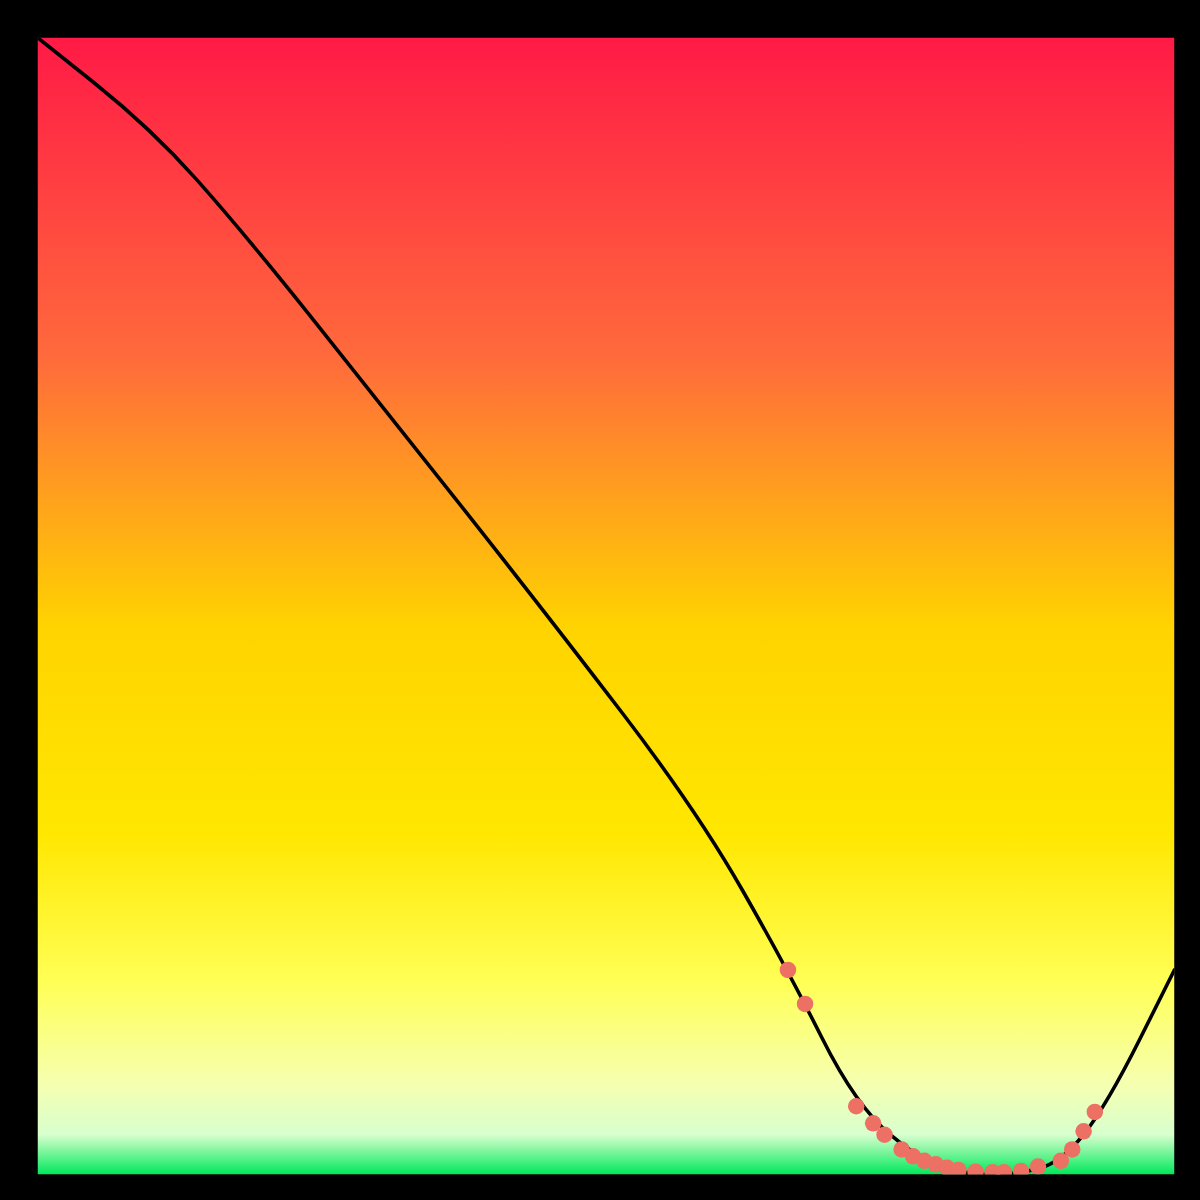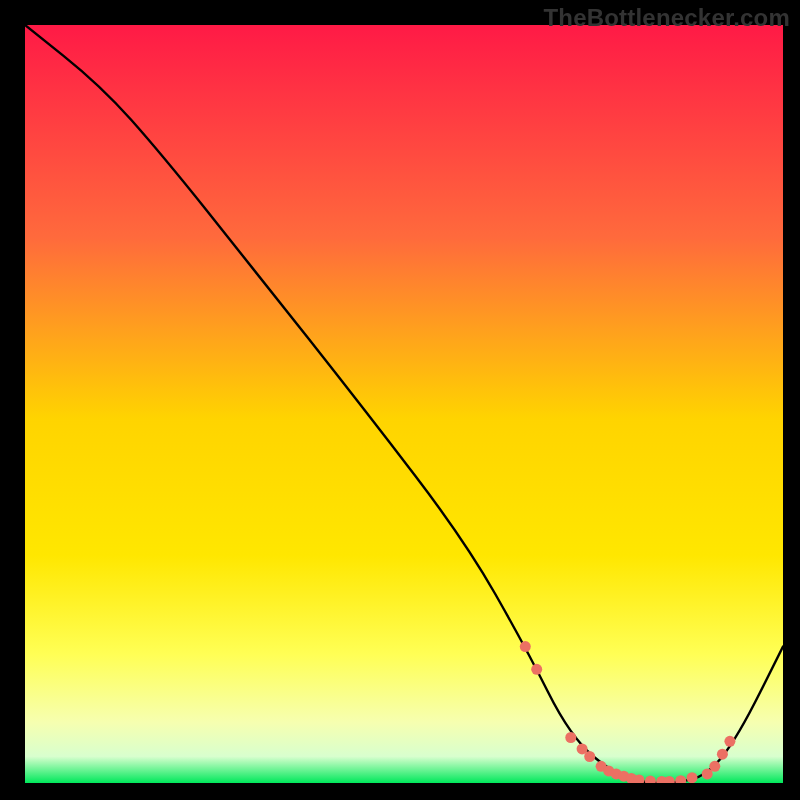--- a/index.html
+++ b/index.html
@@ -73,14 +73,13 @@
         <circle cx="644.3" cy="756.5" r="5.5" fill="#ec7063"></circle>
         <circle cx="655.7" cy="755.7" r="5.5" fill="#ec7063"></circle>
         <circle cx="667.0" cy="752.7" r="5.5" fill="#ec7063"></circle>
         <circle cx="682.2" cy="748.9" r="5.5" fill="#ec7063"></circle>
         <circle cx="689.8" cy="741.3" r="5.5" fill="#ec7063"></circle>
         <circle cx="697.4" cy="729.2" r="5.5" fill="#ec7063"></circle>
         <circle cx="704.9" cy="716.3" r="5.5" fill="#ec7063"></circle>
       </g>
   </svg>
 
-  <div id="watermark">TheBottlenecker.com</div>
 </div>
 
 </body></html>

